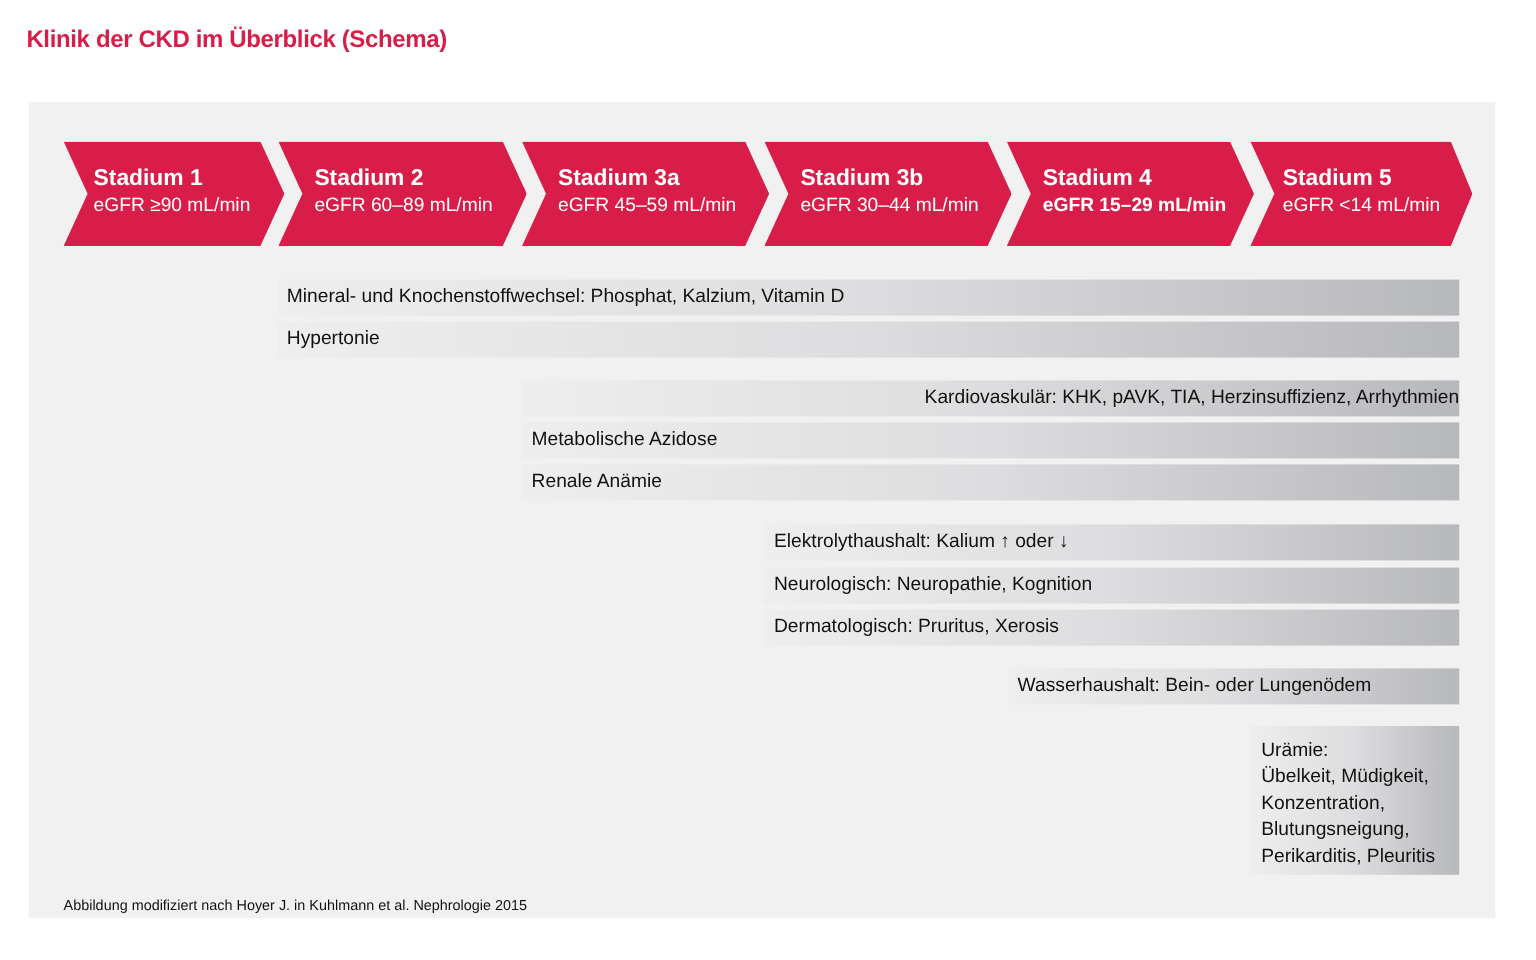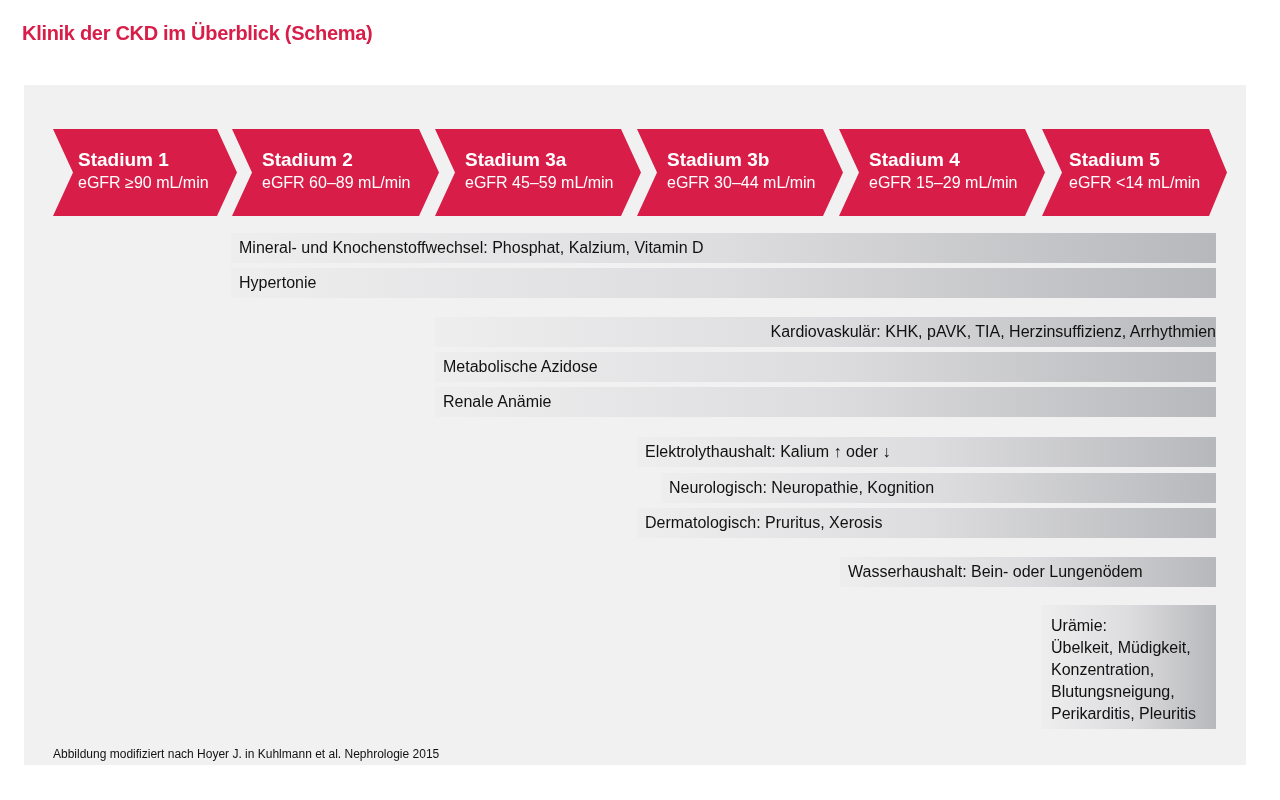--- a/index.html
+++ b/index.html
@@ -12,21 +12,20 @@
     font-size: 20px; font-weight: bold; color: #D81E48; letter-spacing: -0.3px;
     margin: 0;
   }
   .panel {
     position: absolute; left: 24px; top: 85px; width: 1222px; height: 680px;
     background: #F1F1F1;
   }
   .stage {
     position: absolute; top: 118px; height: 87px; background: #D81E48; color: #fff;
     box-sizing: border-box;
-    margin-top: 11px;
   }
   .stage .name {
     position: absolute; top: 20px; font-size: 19px; font-weight: bold; white-space: nowrap;
   }
   .stage .egfr {
     position: absolute; top: 45px; font-size: 16px; white-space: nowrap;
   }
   .bar {
     position: absolute; height: 30px; right: 64px;
     background: linear-gradient(to right, #EEEEEF 0%, #DDDDDF 50%, #B7B8BB 100%);
@@ -60,21 +59,21 @@
 <div class="stage" style="left:435px; width:206px; clip-path: polygon(0 0, 186px 0, 206px 50%, 186px 100%, 0 100%, 20px 50%);">
   <span class="name" style="left:30px;">Stadium 3a</span>
   <span class="egfr" style="left:30px;">eGFR 45–59 mL/min</span>
 </div>
 <div class="stage" style="left:637px; width:206px; clip-path: polygon(0 0, 186px 0, 206px 50%, 186px 100%, 0 100%, 20px 50%);">
   <span class="name" style="left:30px;">Stadium 3b</span>
   <span class="egfr" style="left:30px;">eGFR 30–44 mL/min</span>
 </div>
 <div class="stage" style="left:839px; width:206px; clip-path: polygon(0 0, 186px 0, 206px 50%, 186px 100%, 0 100%, 20px 50%); text-align: right;">
   <span class="name" style="left:30px;">Stadium 4</span>
-  <span class="egfr" style="left:30px;">eGFR 15–29 mL/min</span>
+  <span class="egfr" style="left:30px;font-weight:bold;">eGFR 15–29 mL/min</span>
 </div>
 <div class="stage" style="left:1042px; width:185px; clip-path: polygon(0 0, 167px 0, 185px 50%, 167px 100%, 0 100%, 20px 50%);">
   <span class="name" style="left:27px;">Stadium 5</span>
   <span class="egfr" style="left:27px;">eGFR &lt;14 mL/min</span>
 </div>
 
 <div class="bar" style="left:231px; top:233px;">
   <span>Mineral- und Knochenstoffwechsel: Phosphat, Kalzium, Vitamin D</span>
 </div>
 <div class="bar" style="left:231px; top:268px;">
@@ -87,21 +86,21 @@
 <div class="bar" style="left:435px; top:352px;">
   <span>Metabolische Azidose</span>
 </div>
 <div class="bar" style="left:435px; top:387px;">
   <span>Renale Anämie</span>
 </div>
 
 <div class="bar" style="left:637px; top:437px;">
   <span>Elektrolythaushalt: Kalium ↑ oder ↓</span>
 </div>
-<div class="bar" style="left:637px; top:473px;margin-left:24px;">
+<div class="bar" style="left:637px; top:473px;">
   <span>Neurologisch: Neuropathie, Kognition</span>
 </div>
 <div class="bar" style="left:637px; top:508px;">
   <span>Dermatologisch: Pruritus, Xerosis</span>
 </div>
 
 <div class="bar" style="left:840px; top:557px;">
   <span>Wasserhaushalt: Bein- oder Lungenödem</span>
 </div>
 

